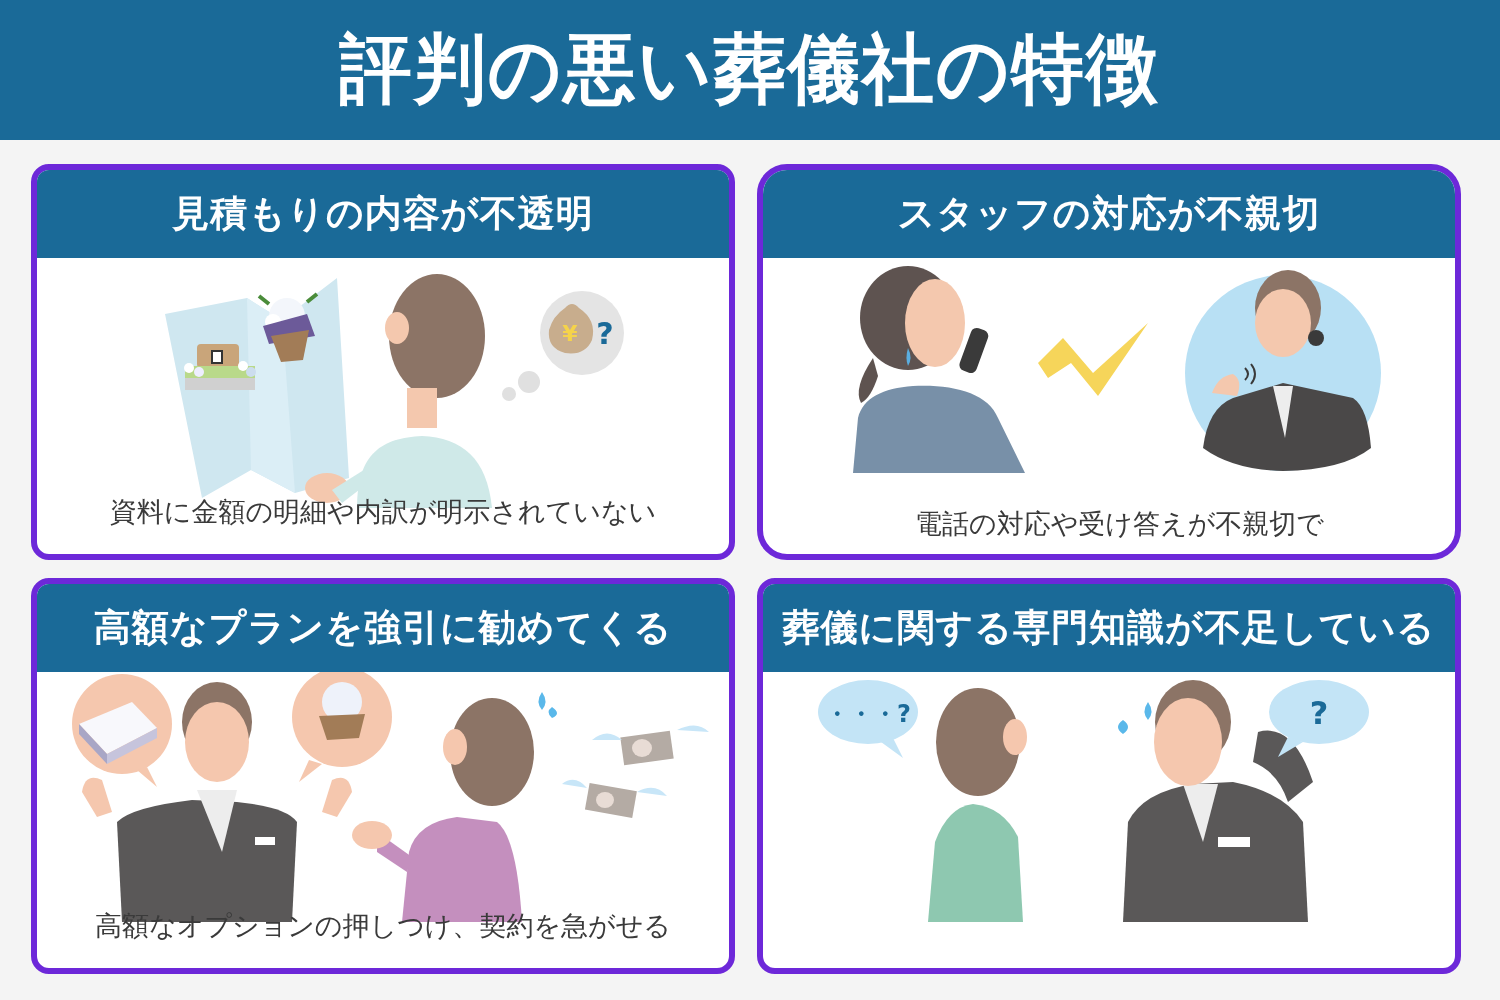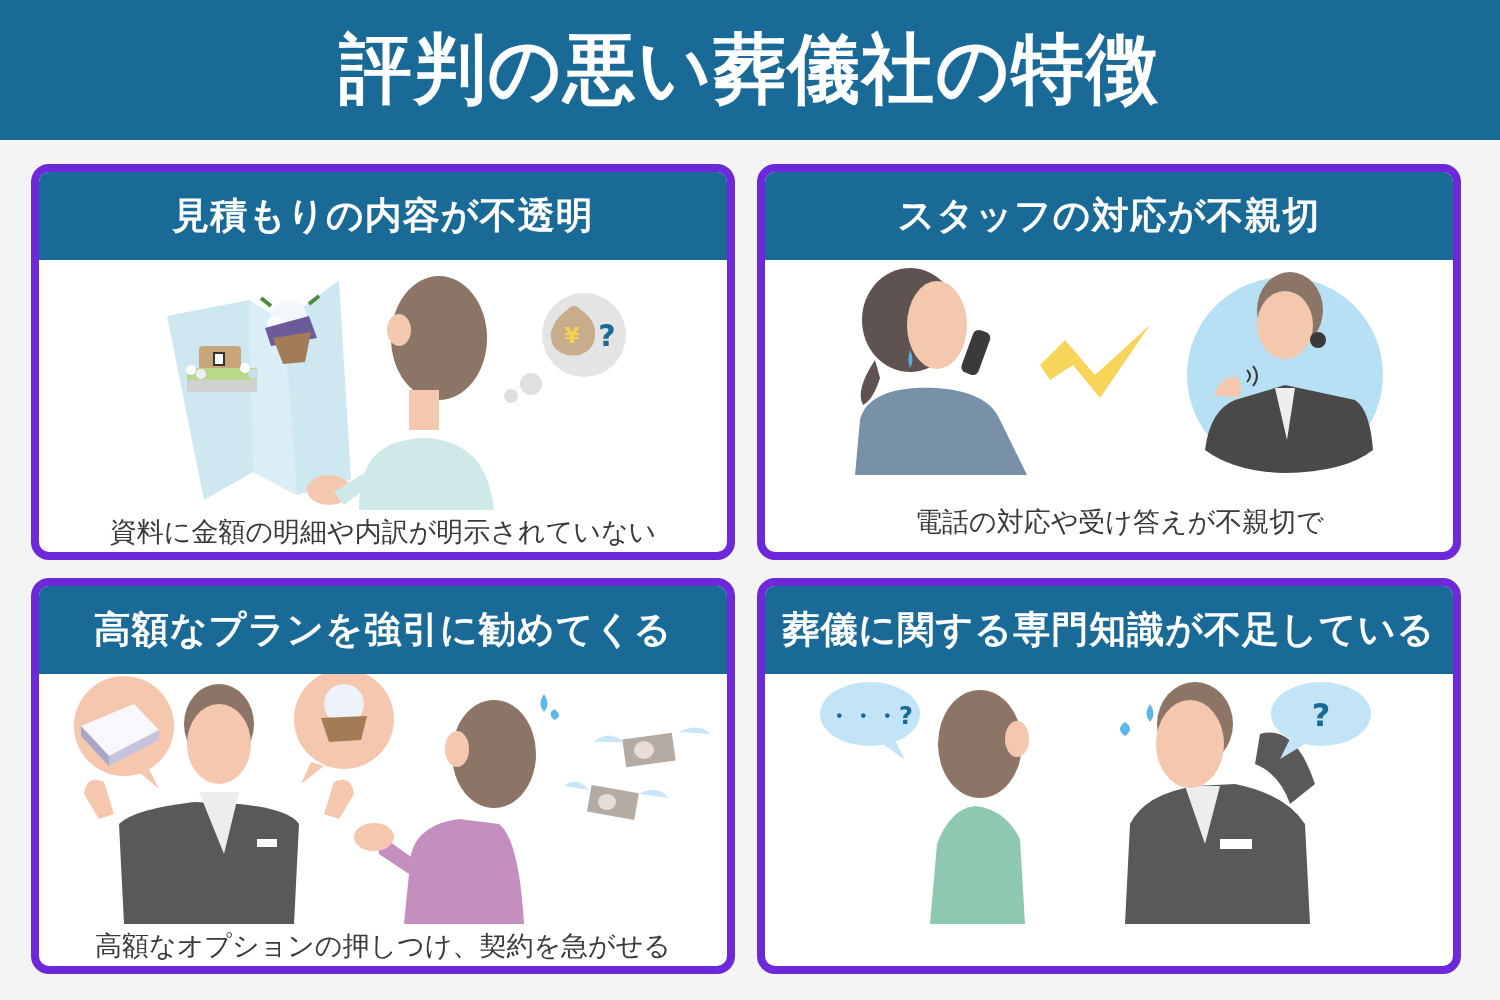--- a/index.html
+++ b/index.html
@@ -13,35 +13,35 @@
     position: absolute; left: 0; top: 0; width: 1500px; height: 140px;
     background: #1a6a98;
     display: flex; align-items: center; justify-content: center;
   }
   .main-title {
     color: #fff; font-size: 76px; font-weight: bold; letter-spacing: 2px;
     transform: scaleX(0.95);
   }
   .card {
     position: absolute; width: 704px; height: 396px;
-    background: #fff; border: 8px solid #6d28d9; border-radius: 18px;
+    background: #fff; border: 6px solid #6d28d9; border-radius: 18px;
     overflow: hidden;
   }
   .card-header {
     position: absolute; left: 0; top: 0; width: 100%; height: 88px;
     background: #1a6a98;
     display: flex; align-items: center; justify-content: center;
   }
   .card-title { color: #fff; font-size: 37px; font-weight: bold; letter-spacing: 1px; }
   .card-illus { position: absolute; left: 0; top: 88px; width: 100%; height: 250px; }
   .card-caption {
     position: absolute; left: 0; width: 100%; text-align: center;
     color: #3a3a3a; font-size: 27px; line-height: 40px;
   }
-  .card-caption.single { bottom: 0; }
+  .card-caption.single { bottom: 22px; }
   .card-caption.double { bottom: 10px; padding-left: 21px; }
   svg { display: block; }
 </style>
 </head>
 <body>
 
 <div class="main-header">
   <h1 class="main-title">評判の悪い葬儀社の特徴</h1>
 </div>
 
@@ -90,21 +90,21 @@
         <circle cx="545" cy="75" r="42" fill="#e4e4e4"></circle>
         <path d="M528 50 Q535 42 542 50 Q560 62 555 82 Q548 98 528 95 Q510 90 512 72 Q516 58 528 50 Z" fill="#c8ad8d"></path>
         <text x="533" y="83" font-size="22" font-weight="bold" fill="#f5d34a" text-anchor="middle">¥</text>
         <text x="568" y="86" font-size="30" font-weight="bold" fill="#1a6a98" text-anchor="middle">?</text>
       </g>
     </svg>
   </div>
   <p class="card-caption single">資料に金額の明細や内訳が明示されていない</p>
 </div>
 
-<div class="card" style="left:757px; top:164px;">
+<div class="card" style="left:757px; top:164px;border-radius:30px;">
   <div class="card-header">
     <h2 class="card-title">スタッフの対応が不親切</h2>
   </div>
   <div class="card-illus">
     <svg width="704" height="250" viewBox="0 0 704 250">
       <g>
         <path d="M90 215 L95 160 C100 140 120 130 150 128 C190 126 225 135 235 160 L262 215 Z" fill="#7890a8"></path>
         <ellipse cx="145" cy="60" rx="48" ry="52" fill="#5e5350"></ellipse>
         <path d="M110 100 Q90 130 98 145 Q108 140 115 118 Z" fill="#5e5350"></path>
         <ellipse cx="172" cy="65" rx="30" ry="44" fill="#f4c8ae"></ellipse>

